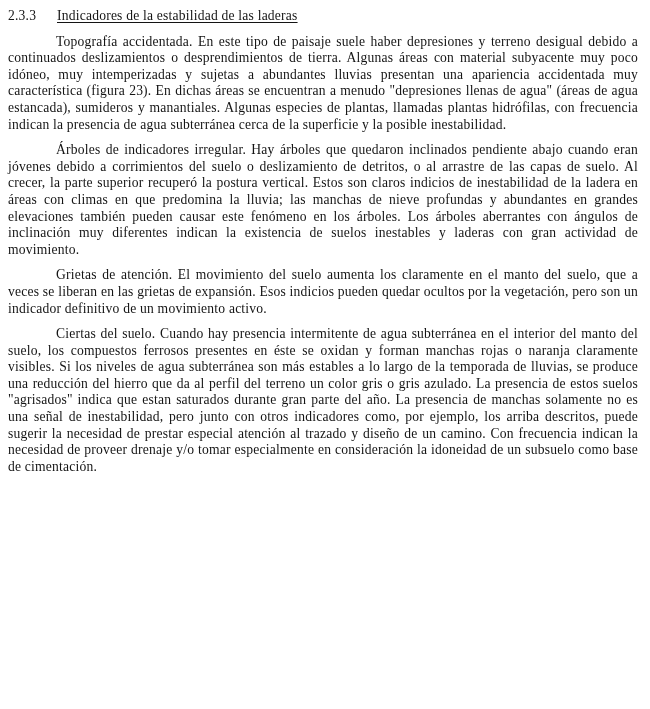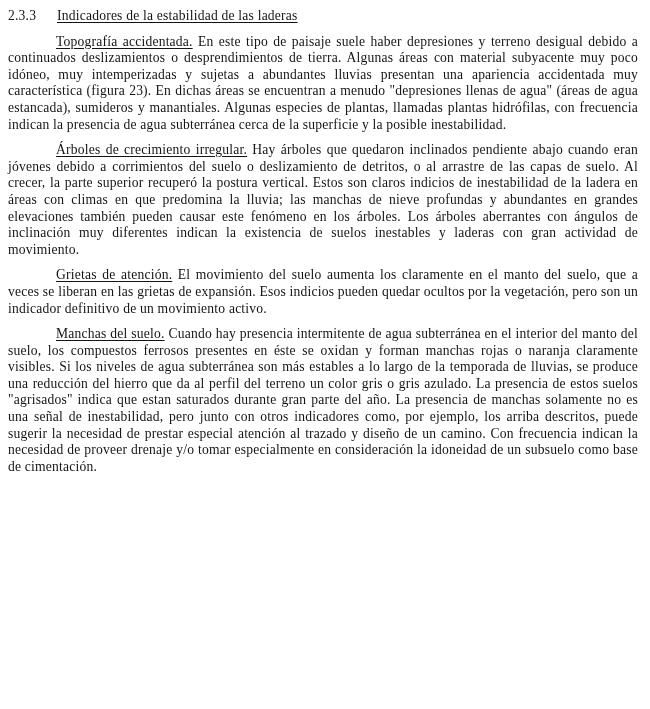--- a/index.html
+++ b/index.html
@@ -34,47 +34,46 @@
   }
   p.body-par {
     margin: 0 0 9px 0;
     text-align: justify;
     text-indent: 48px;
   }
   p.body-par:last-child {
     margin-bottom: 0;
   }
   .lead {
-    text-decoration: underline;
     text-underline-offset: 2px;
   }
 </style>
 </head>
 <body>
 
 <div class="page">
 
   <div class="heading">
     <span class="sec-num">2.3.3</span><span class="underline">Indicadores de la estabilidad de las laderas</span>
   </div>
 
 
   <p class="body-par">
     <span class="lead">Topografía accidentada.</span>
     <span>En este tipo de paisaje suele haber depresiones y terreno desigual debido a continuados deslizamientos o desprendimientos de tierra.  Algunas áreas con material subyacente muy poco idóneo, muy intemperizadas y sujetas a abundantes lluvias presentan una apariencia accidentada muy característica (figura 23).  En dichas áreas se encuentran a menudo "depresiones llenas de agua" (áreas de agua estancada), sumideros y manantiales.  Algunas especies de plantas, llamadas plantas hidrófilas, con frecuencia indican la presencia de agua subterránea cerca de la superficie y la posible inestabilidad.</span>
   </p>
 
   <p class="body-par">
-    <span class="lead">Árboles de crecimiento irregular.</span>
+    <span class="lead">Árboles de indicadores irregular.</span>
     <span>Hay árboles que quedaron inclinados pendiente abajo cuando eran jóvenes debido a corrimientos del suelo o deslizamiento de detritos, o al arrastre de las capas de suelo.  Al crecer, la parte superior recuperó la postura vertical.  Estos son claros indicios de inestabilidad de la ladera en áreas con climas en que predomina la lluvia; las manchas de nieve profundas y abundantes en grandes elevaciones también pueden causar este fenómeno en los árboles.  Los árboles aberrantes con ángulos de inclinación muy diferentes indican la existencia de suelos inestables y laderas con gran actividad de movimiento.</span>
   </p>
 
   <p class="body-par">
     <span class="lead">Grietas de atención.</span>
     <span>El movimiento del suelo aumenta los claramente en el manto del suelo, que a veces se liberan en las grietas de expansión. Esos indicios pueden quedar ocultos por la vegetación, pero son un indicador definitivo de un movimiento activo.</span>
   </p>
 
   <p class="body-par">
-    <span class="lead">Manchas del suelo.</span>
+    <span class="lead">Ciertas del suelo.</span>
     <span>Cuando hay presencia intermitente de agua subterránea en el interior del manto del suelo, los compuestos ferrosos presentes en éste se oxidan y forman manchas rojas o naranja claramente visibles.  Si los niveles de agua subterránea son más estables a lo largo de la temporada de lluvias, se produce una reducción del hierro que da al perfil del terreno un color gris o gris azulado.  La presencia de estos suelos "agrisados" indica que estan saturados durante gran parte del año.  La presencia de manchas solamente no es una señal de inestabilidad, pero junto con otros indicadores como, por ejemplo, los arriba descritos, puede sugerir la necesidad de prestar especial atención al trazado y diseño de un camino. Con frecuencia indican la necesidad de proveer drenaje y/o tomar especialmente en consideración la idoneidad de un subsuelo como base de cimentación.</span>
   </p>
 
 </div>
 
 </body></html>

